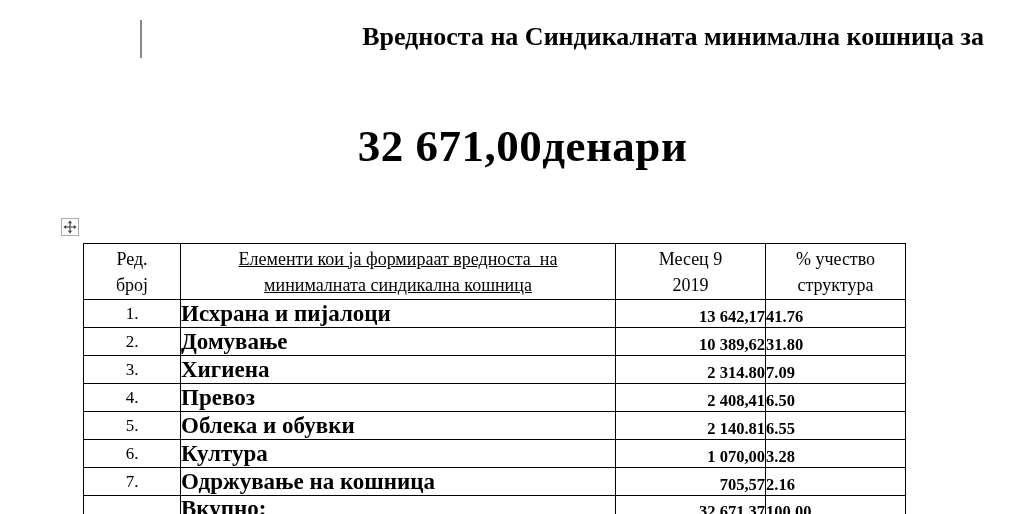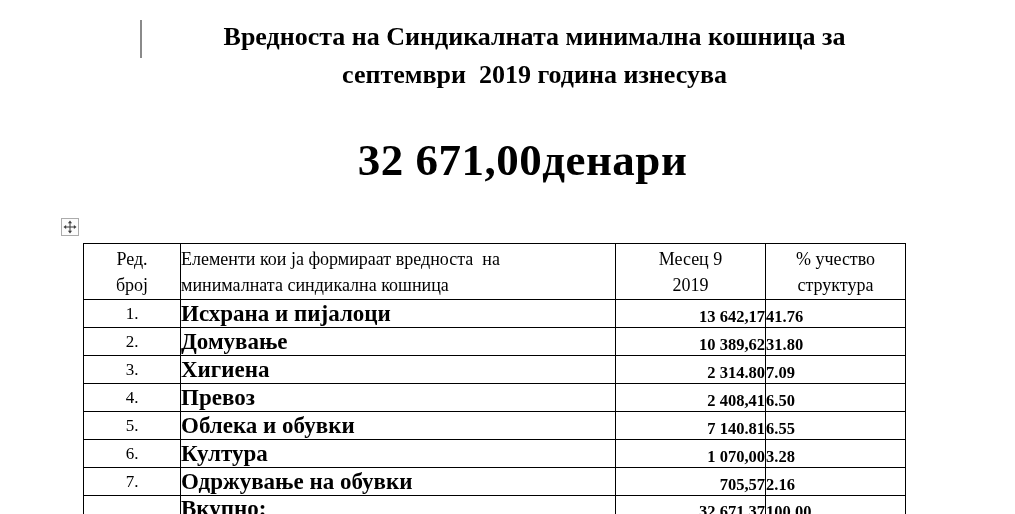--- a/index.html
+++ b/index.html
@@ -7,58 +7,57 @@
     width:1015px;height:514px;position:relative;overflow:hidden;
     background:#ffffff;color:#000;
     font-family:"Liberation Serif","DejaVu Serif",serif;
   }
   .pre{white-space:pre;}
   .caret{
     position:absolute;left:140px;top:20px;width:1.5px;height:38px;
     background:#8a8a8a;
   }
   .title{
-    position:absolute;left:57px;top:18px;width:955px;
-    text-align:center;font-weight:bold;font-size:26px;line-height:38px;
+    position:absolute;left:29px;top:18px;width:955px;
+    text-align:right;font-weight:bold;font-size:26px;line-height:38px;
   }
   .amount{
-    position:absolute;left:45px;top:134px;width:955px;
+    position:absolute;left:45px;top:120px;width:955px;
     text-align:center;font-weight:bold;font-size:45px;letter-spacing:0.5px;
   }
   .handle{
     position:absolute;left:61px;top:218px;width:16px;height:16px;
     border:1px solid #ababab;background:#fcfcfc;
     display:flex;align-items:center;justify-content:center;
   }
   table.basket{
     position:absolute;left:83px;top:243px;width:822px;
     border-collapse:collapse;table-layout:fixed;
   }
   table.basket td,table.basket th{
     border:1.5px solid #000;padding:0;overflow:hidden;
   }
   tr.hdr{height:56px;}
   tr.hdr th{font-weight:normal;font-size:18px;line-height:26px;vertical-align:middle;}
   th.h-num,th.h-month,th.h-pct{text-align:center;}
-  th.h-elem{text-align:left;padding-left:10px;}
+  th.h-elem{text-align:center;padding-left:10px;text-decoration:underline;}
   tr.row{height:28px;}
   tr.total{height:25px;}
   td.num{text-align:center;font-size:17px;vertical-align:middle;}
   td.label{text-align:left;font-weight:bold;font-size:23px;padding-left:10px;vertical-align:middle;}
   td.value{text-align:right;font-weight:bold;font-size:16.5px;padding-right:13px;padding-bottom:3px;vertical-align:bottom;}
   td.pct{text-align:left;font-weight:bold;font-size:16.5px;padding-right:18px;padding-bottom:3px;vertical-align:bottom;}
 </style>
 </head>
 <body>
 
 <div class="caret"></div>
 
 <div class="title">
   <div class="pre">Вредноста на Синдикалната минимална кошница за</div>
-  <div class="pre">септември  2019 година изнесува</div>
 </div>
 
 <div class="amount">32 671,00денари</div>
 
 <div class="handle">
   <svg width="14" height="14" viewBox="0 0 16 16">
     <g fill="#3d3d3d">
       <rect x="7.4" y="3" width="1.2" height="10"></rect>
       <rect x="3" y="7.4" width="10" height="1.2"></rect>
       <polygon points="8,0.5 5.6,3.6 10.4,3.6"></polygon>
@@ -115,32 +114,32 @@
   </tr>
   <tr class="row">
     <td class="num">4.</td>
     <td class="label">Превоз</td>
     <td class="value">2 408,41</td>
     <td class="pct">6.50</td>
   </tr>
   <tr class="row">
     <td class="num">5.</td>
     <td class="label">Облека и обувки</td>
-    <td class="value">7 140.81</td>
+    <td class="value">2 140.81</td>
     <td class="pct">6.55</td>
   </tr>
   <tr class="row">
     <td class="num">6.</td>
     <td class="label">Култура</td>
     <td class="value">1 070,00</td>
     <td class="pct">3.28</td>
   </tr>
   <tr class="row">
     <td class="num">7.</td>
-    <td class="label">Одржување на обувки</td>
+    <td class="label">Одржување на кошница</td>
     <td class="value">705,57</td>
     <td class="pct">2.16</td>
   </tr>
   <tr class="row total">
     <td class="num"></td>
     <td class="label">Вкупно:</td>
     <td class="value">32 671,37</td>
     <td class="pct">100.00</td>
   </tr>
 </tbody>

